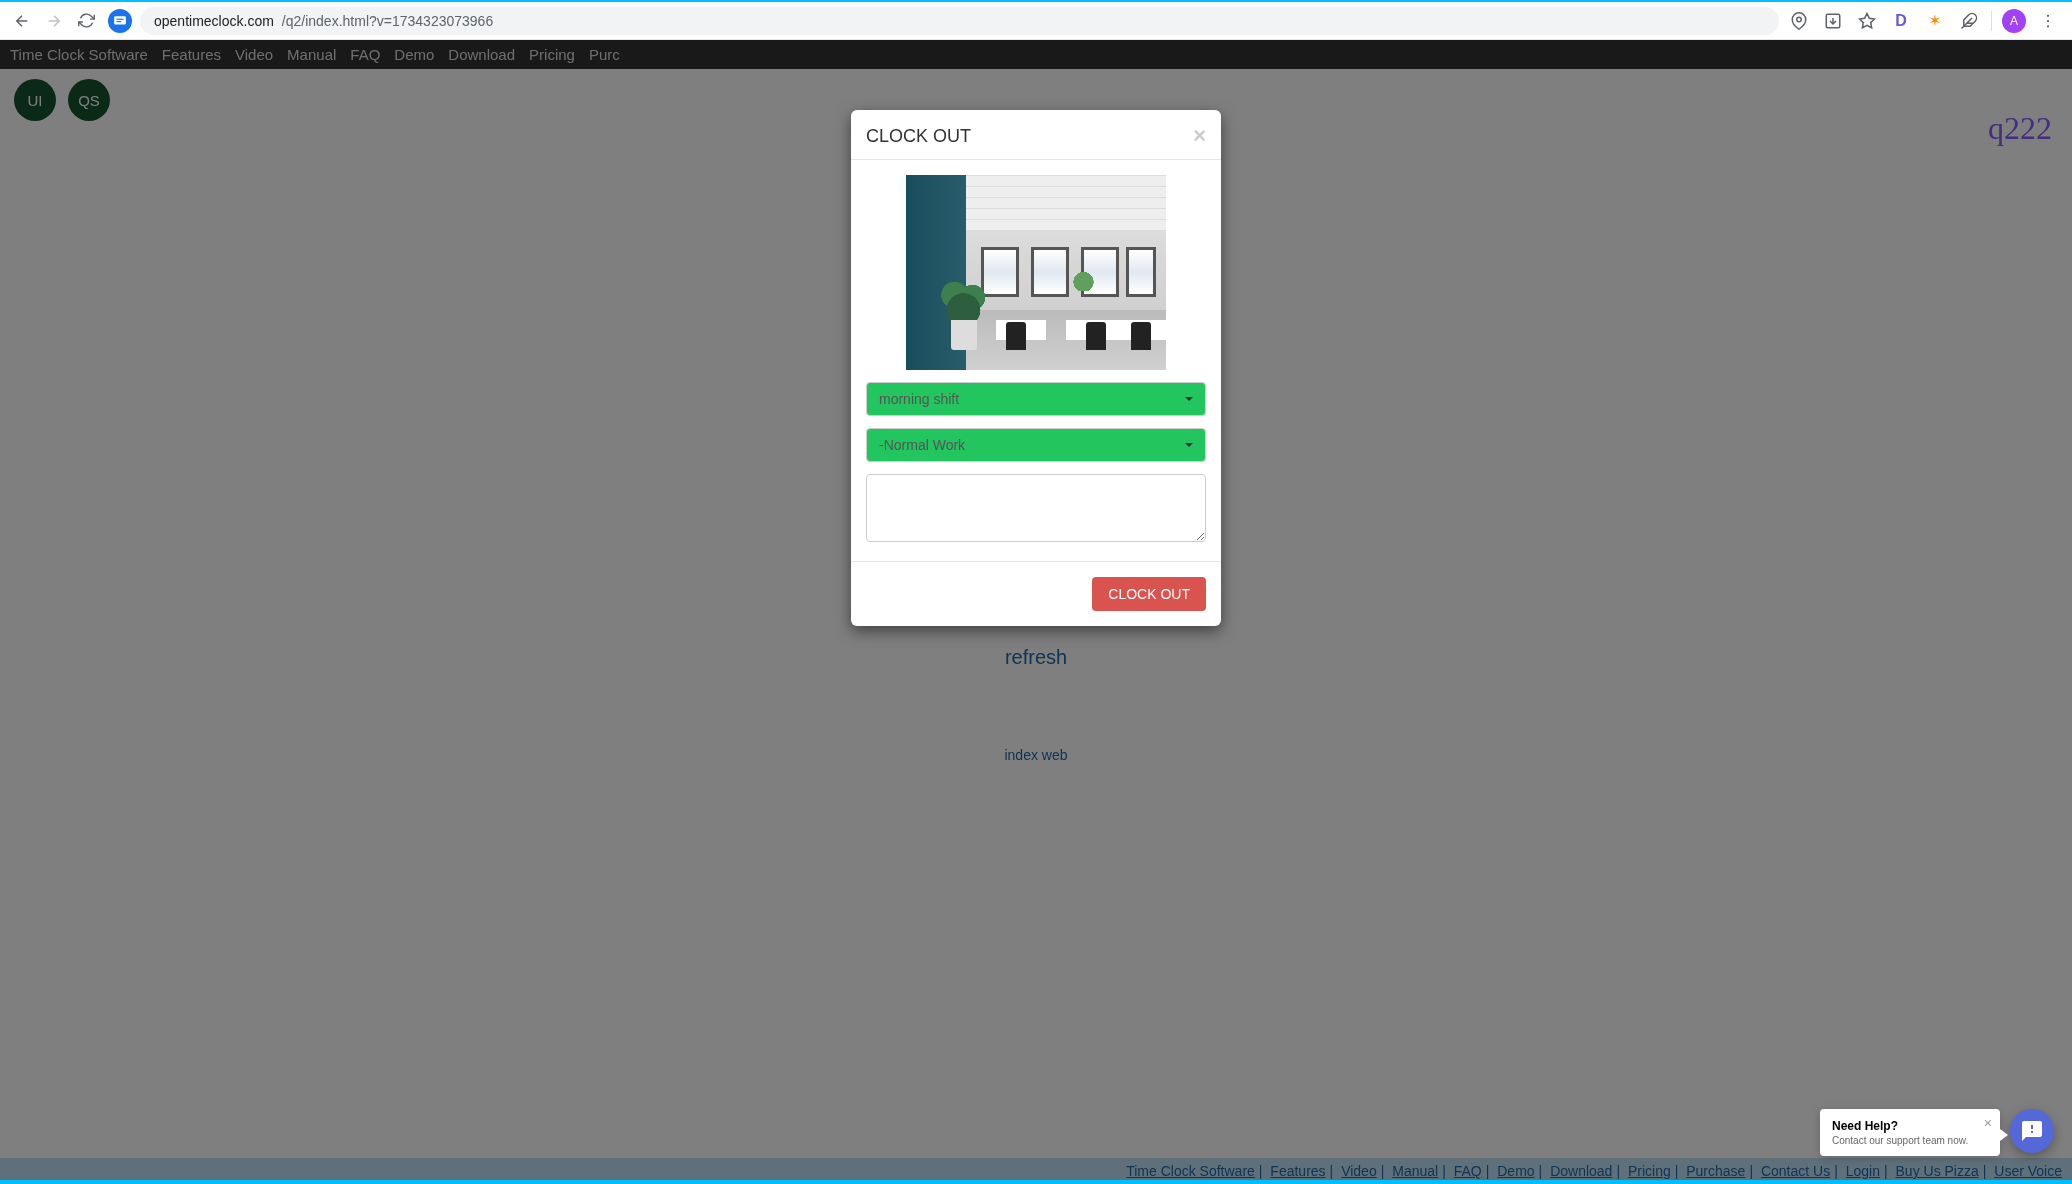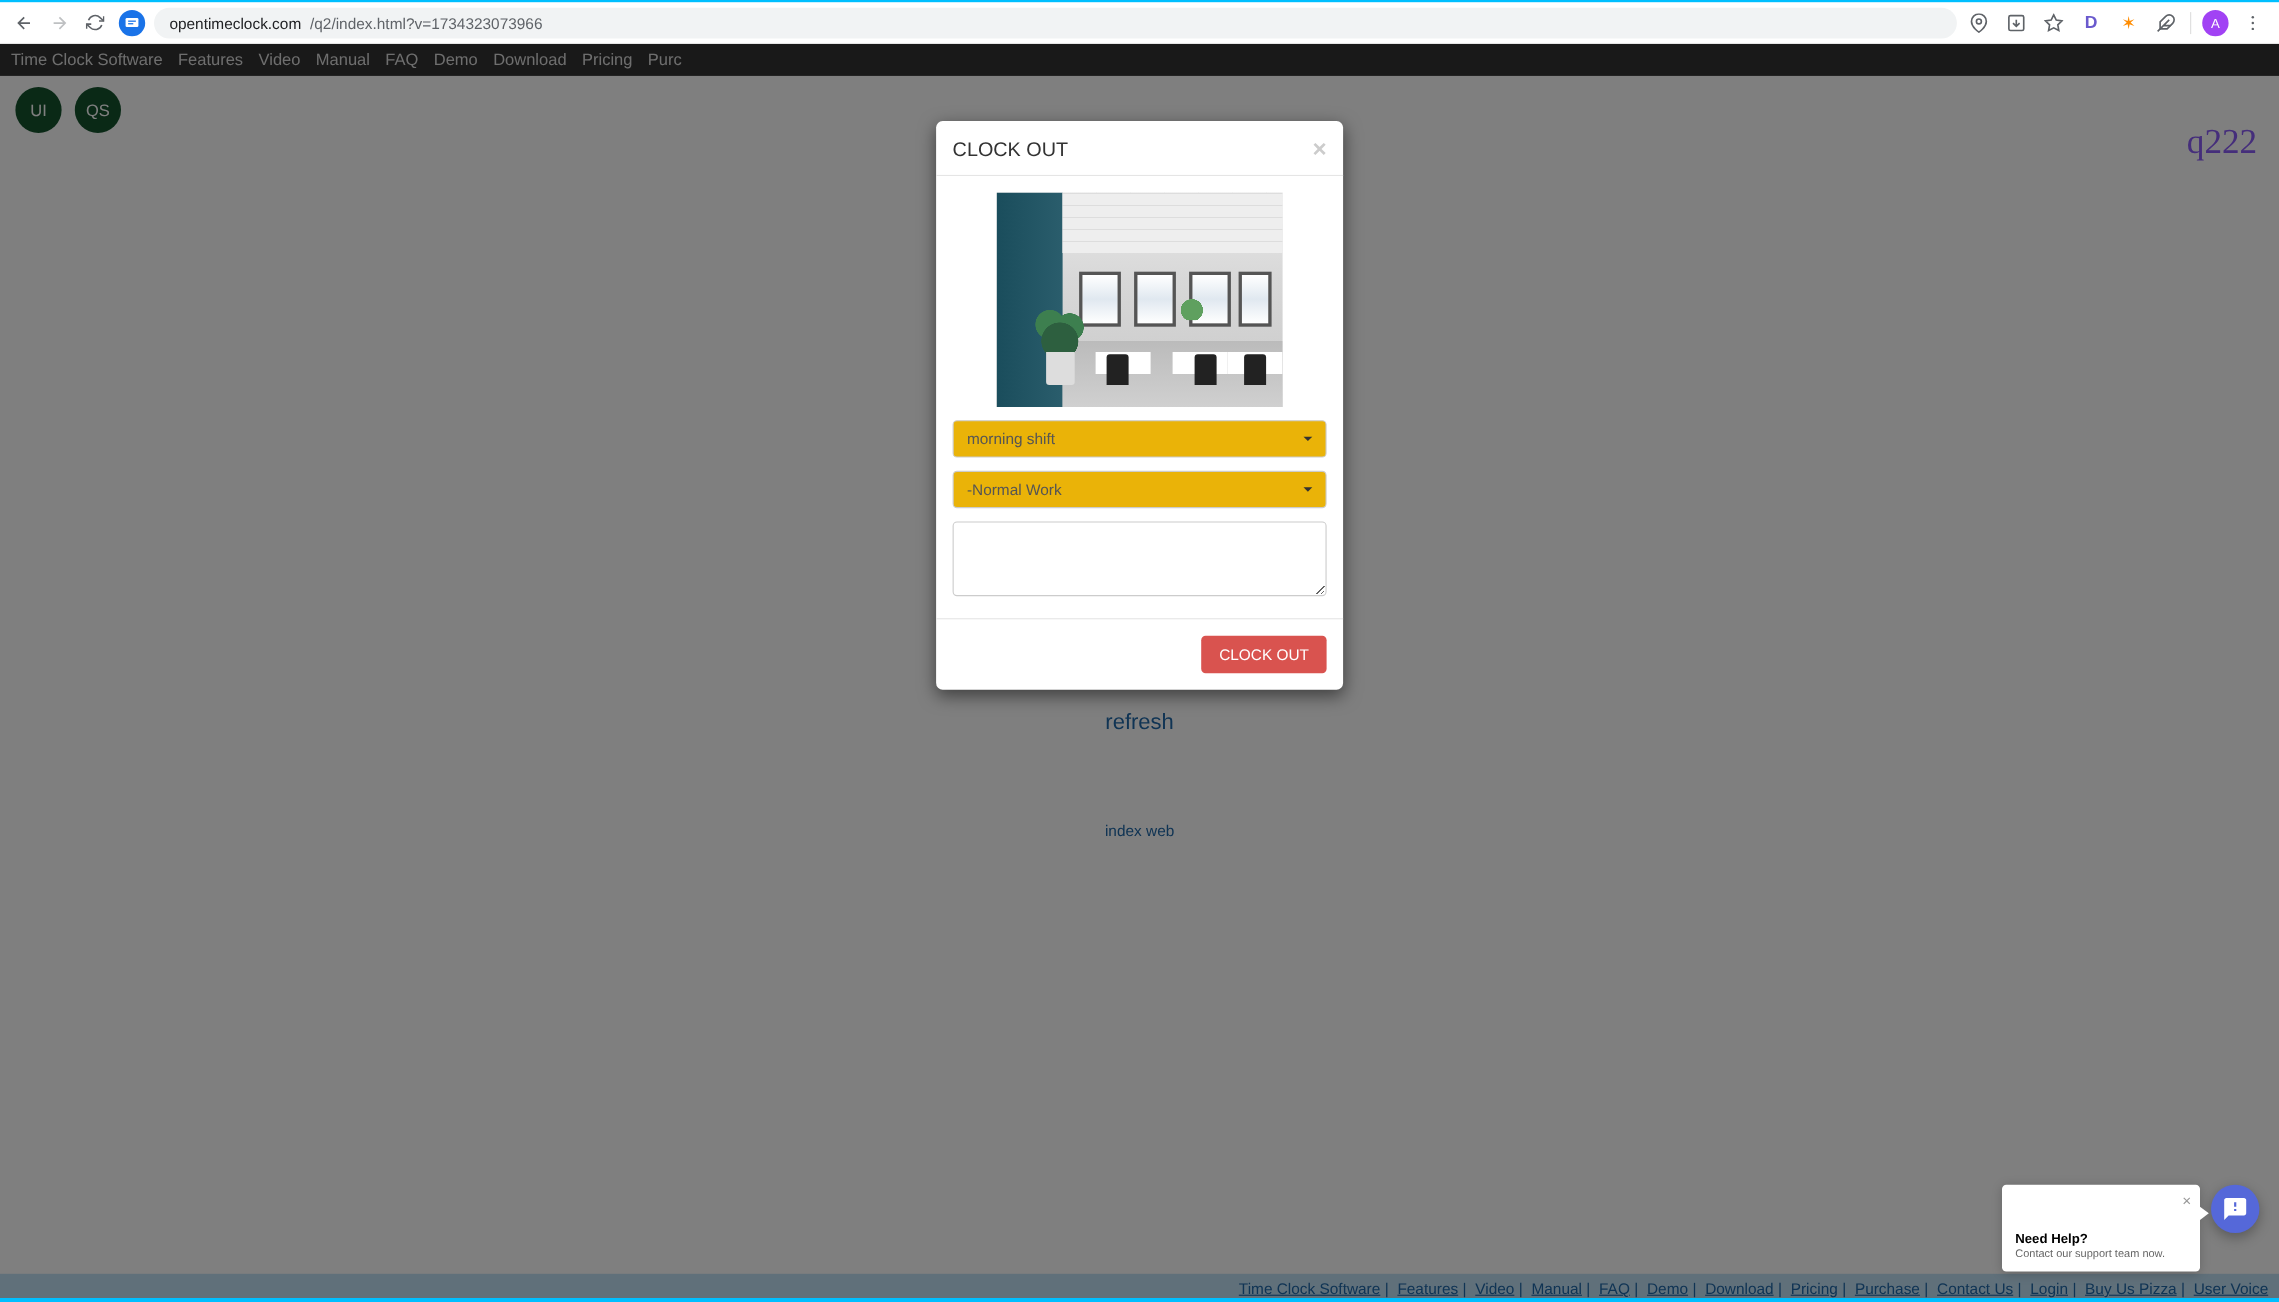--- a/index.html
+++ b/index.html
@@ -67,30 +67,30 @@
     .office-wall { position: absolute; left: 0; top: 0; width: 60px; height: 100%; background: linear-gradient(90deg, #1a4d5c 0%, #2a5d6c 100%); }
     .office-ceiling { position: absolute; left: 60px; right: 0; top: 0; height: 55px; background: repeating-linear-gradient(0deg, #eee 0, #eee 10px, #ddd 10px, #ddd 11px), repeating-linear-gradient(90deg, #eee 0, #eee 30px, #ddd 30px, #ddd 31px); }
     .office-window { position: absolute; width: 38px; height: 50px; top: 72px; background: linear-gradient(180deg, #fff 0%, #e0e8f0 50%, #fff 100%); border: 3px solid #555; }
     .office-floor { position: absolute; left: 60px; right: 0; bottom: 0; height: 60px; background: linear-gradient(180deg, #bbb 0%, #d0d0d0 100%); }
     .office-plant { position: absolute; width: 45px; height: 80px; bottom: 15px; left: 35px; }
     .office-plant .leaves { width: 45px; height: 50px; background: radial-gradient(circle at 50% 70%, #2d5f3f 40%, transparent 41%), radial-gradient(circle at 30% 40%, #3d7f4f 30%, transparent 31%), radial-gradient(circle at 70% 45%, #3d7f4f 30%, transparent 31%); }
     .office-plant .pot { width: 26px; height: 30px; background: #ddd; margin: -5px auto 0; border-radius: 0 0 3px 3px; }
     .office-desk { position: absolute; bottom: 30px; width: 50px; height: 20px; background: #fff; box-shadow: 0 15px 0 -12px #333, 40px 15px 0 -12px #333; }
     .office-chair { position: absolute; bottom: 20px; width: 20px; height: 28px; background: #222; border-radius: 3px 3px 0 0; }
     
-    .form-select { width: 100%; padding: 8px 12px; border: 1px solid #ccc; border-radius: 4px; margin-bottom: 12px; background: #eab308; font-size: 14px; color: #555; position: relative; cursor: pointer; display: flex; justify-content: space-between; align-items: center; }
+    .form-select { width: 100%; padding: 8px 12px; border: 1px solid #ccc; border-radius: 4px; margin-bottom: 12px; background: #22c55e; font-size: 14px; color: #555; position: relative; cursor: pointer; display: flex; justify-content: space-between; align-items: center; }
     .caret { width: 0; height: 0; border-left: 4px solid transparent; border-right: 4px solid transparent; border-top: 4px solid #333; }
     .form-textarea { width: 100%; height: 68px; padding: 8px 12px; border: 1px solid #ccc; border-radius: 4px; font-size: 14px; color: #555; resize: both; font-family: inherit; }
     .modal-footer { padding: 15px; border-top: 1px solid #e5e5e5; text-align: right; }
     .btn-clockout { background: #d9534f; color: #fff; border: none; padding: 9px 16px; border-radius: 4px; font-size: 14px; cursor: pointer; }
     
     
     .help-bubble { position: absolute; bottom: 28px; right: 18px; display: flex; align-items: flex-start; gap: 10px; }
     .help-card { background: #fff; border-radius: 4px; box-shadow: 0 2px 10px rgba(0,0,0,0.2); padding: 10px 30px 10px 12px; position: relative; width: 180px; }
-    .help-card-title { font-weight: bold; font-size: 12px; color: #000; margin-bottom: 2px; margin-top: 32px; }
+    .help-card-title { font-weight: bold; font-size: 12px; color: #000; margin-bottom: 2px; }
     .help-card-sub { font-size: 10px; color: #666; }
     .help-card-close { position: absolute; top: 6px; right: 8px; color: #999; font-size: 14px; cursor: pointer; }
     .help-card::after { content: ''; position: absolute; right: -8px; top: 20px; border-top: 6px solid transparent; border-bottom: 6px solid transparent; border-left: 8px solid #fff; }
     .help-orb { width: 44px; height: 44px; background: #5568d9; border-radius: 50%; display: flex; align-items: center; justify-content: center; box-shadow: 0 4px 12px rgba(0,0,0,0.3); cursor: pointer; }
     
     .bottom-border { position: absolute; bottom: 0; left: 0; right: 0; height: 4px; background: #00bfff; }
   </style>
 </head>
 <body>
 

